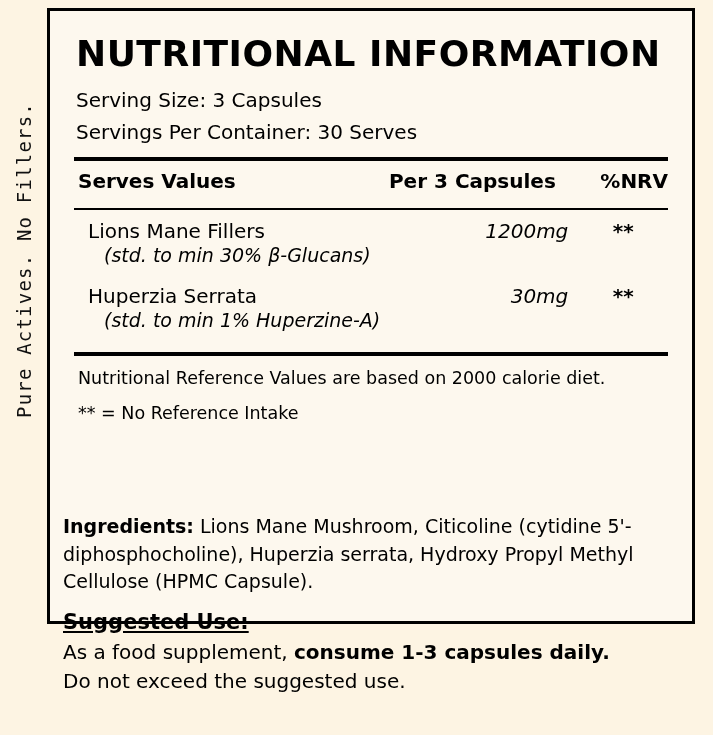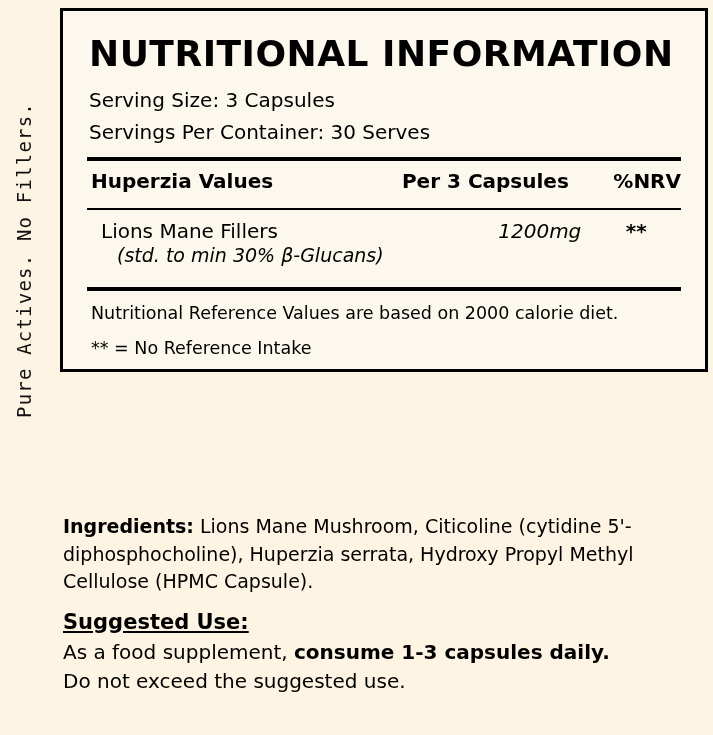--- a/index.html
+++ b/index.html
@@ -38,26 +38,25 @@
     font-size: 19px;
     letter-spacing: 1.2px;
     color: #111;
   }
   
   .panel {
     position: absolute;
     left: 47px;
     top: 8px;
     width: 648px;
-    height: 364px;
+    height: 616px;
     border: 3px solid #000;
     background: #fdf8ee;
     box-sizing: border-box;
     padding: 18px 22px 10px 22px;
-    margin-left: 13px;
   }
   .title {
     font-size: 36px;
     font-weight: bold;
     letter-spacing: 0.5px;
     margin: 6px 0 14px 4px;
     line-height: 1.05;
   }
   .serving-line {
     font-size: 20px;
@@ -181,21 +180,21 @@
     <div class="rule-thick"></div>
 
     <table class="nutri">
       <colgroup>
         <col style="width:52%">
         <col style="width:32%">
         <col style="width:16%">
       </colgroup>
       <thead>
         <tr>
-          <th>Huperzia Values</th>
+          <th>Serves Values</th>
           <th class="amt">Per 3 Capsules</th>
           <th class="nrv">%NRV</th>
         </tr>
       </thead>
     </table>
 
     <div class="rule-thin"></div>
 
     <table class="nutri">
       <colgroup>
@@ -205,20 +204,28 @@
       </colgroup>
       <tbody>
         <tr>
           <td class="name">
             <span>Lions Mane Fillers</span>
             <span class="sub">(std. to min 30% β-Glucans)</span>
           </td>
           <td class="amt">1200mg</td>
           <td class="nrv">**</td>
         </tr>
+        <tr>
+          <td class="name">
+            <span>Huperzia Serrata</span>
+            <span class="sub">(std. to min 1% Huperzine-A)</span>
+          </td>
+          <td class="amt">30mg</td>
+          <td class="nrv">**</td>
+        </tr>
       </tbody>
     </table>
 
     <div class="rule-thick"></div>
 
     <div class="footnote">Nutritional Reference Values are based on 2000 calorie diet.</div>
     <div class="footnote">** = No Reference Intake</div>
   </div>
 
   <div class="below">

